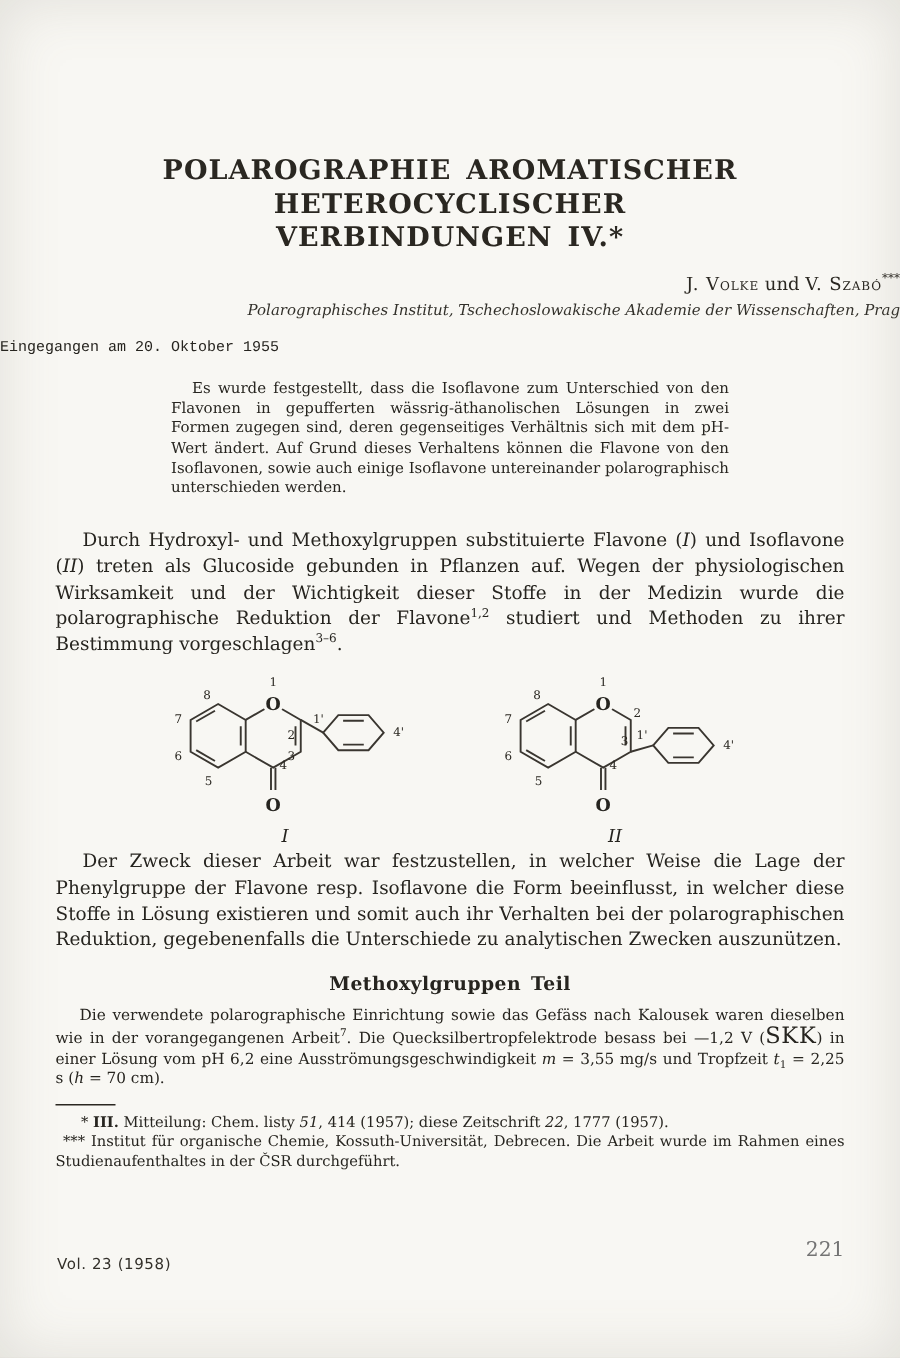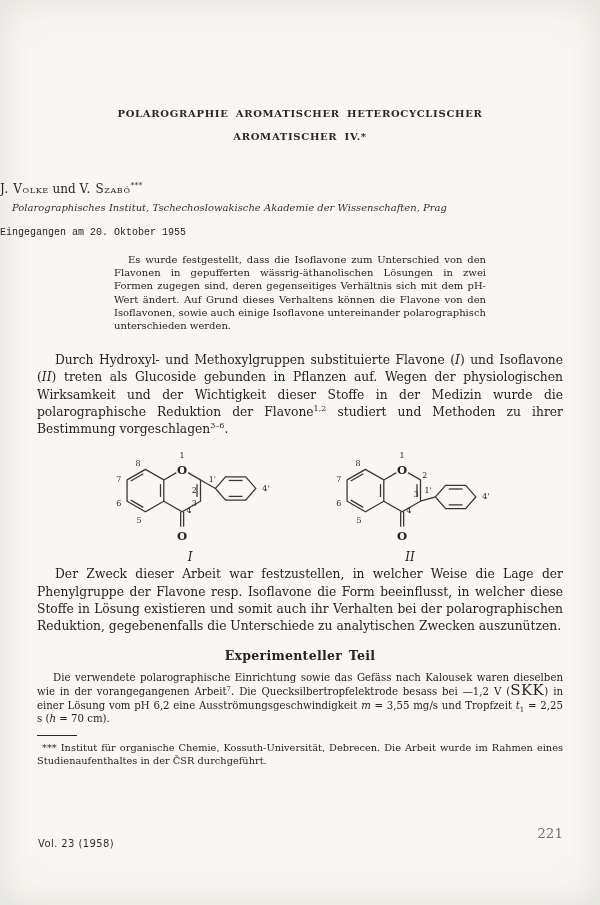--- a/index.html
+++ b/index.html
@@ -5,29 +5,29 @@
   * { margin:0; padding:0; box-sizing:border-box; }
   html,body { width:600px; height:905px; }
   body { background:#e9e7e2; font-family:"DejaVu Serif", serif; }
   .page {
     position:relative; width:600px; height:905px; overflow:hidden;
     background:#f8f7f3; color:#26241f;
     box-shadow: inset 0 0 40px rgba(120,115,100,0.18);
   }
   .title-block { position:absolute; top:103px; left:0; right:0; text-align:center; }
   .title-line {
-    font-weight:bold; font-size:10px; letter-spacing:0.7px; word-spacing:3px;
+    font-weight:bold; font-size:18px; letter-spacing:0.7px; word-spacing:3px;
     line-height:22.5px; color:#2a2721;
   }
-  .authors { position:absolute; top:181px; left:0; right:0; text-align:left;
+  .authors { position:absolute; top:181px; left:0; right:0; text-align:right;
     font-size:12px; color:#2a2721; }
   .authors .sc { font-variant: small-caps; letter-spacing:0.6px; }
   .authors sup { font-size:8px; }
-  .affiliation { position:absolute; top:202px; left:12px; right:0; text-align:left;
-    font-style:italic; font-size:10px; color:#32302a; }
+  .affiliation { position:absolute; top:202px; left:0; right:0; text-align:right;
+    font-style:italic; font-size:10px; color:#32302a;padding-left:29px; }
   .received { position:absolute; top:227px; left:0; right:0; text-align:left;
     font-size:10px;font-family:Liberation Mono, monospace; }
   .abstract { position:absolute; top:253px; left:114px; width:372px;
     font-size:10px; line-height:13.2px; text-align:justify; text-indent:14px; }
   .bodytext { position:absolute; top:352px; left:37px; width:526px; }
   .para { font-size:12.3px; line-height:17.3px; text-align:justify; text-indent:18px; }
   .para sup { font-size:8px; line-height:0;margin-top:13px; }
   .figures { display:flex; justify-content:center; gap:34px; margin:8px 0 2px 0; }
   .figure { text-align:center; }
   .figure svg { display:block; }
@@ -49,21 +49,21 @@
   .atom-label { font-size:7.5px; fill:#2a2721; font-family:"DejaVu Serif", serif; }
   .atom-o { font-size:11px; fill:#26241f; font-family:"DejaVu Serif", serif; font-weight:bold; }
 </style>
 </head>
 <body>
 
 <div class="page">
 
   <div class="title-block">
     <div class="title-line">POLAROGRAPHIE AROMATISCHER HETEROCYCLISCHER</div>
-    <div class="title-line">AROMATISCHER IV.*</div>
+    <div class="title-line">VERBINDUNGEN IV.*</div>
   </div>
 
   <div class="authors"><span class="sc">J. Volke</span><span> und </span><span class="sc">V. Szabó</span><sup>***</sup></div>
 
   <div class="affiliation">Polarographisches Institut, Tschechoslowakische Akademie der Wissenschaften, Prag</div>
 
   <div class="received">Eingegangen am 20. Oktober 1955</div>
 
   <div class="abstract">Es wurde festgestellt, dass die Isoflavone zum Unterschied von den Flavonen in gepufferten wässrig-äthanolischen Lösungen in zwei Formen zugegen sind, deren gegenseitiges Verhältnis sich mit dem pH-Wert ändert. Auf Grund dieses Verhaltens können die Flavone von den Isoflavonen, sowie auch einige Isoflavone untereinander polarographisch unterschieden werden.</div>
 
@@ -137,26 +137,27 @@
           <text class="atom-label" x="107" y="52" text-anchor="middle">1'</text>
           <text class="atom-label" x="158" y="58" text-anchor="start">4'</text>
         </svg>
         <div class="fig-caption">II</div>
       </div>
 
     </div>
 
     <p class="para">Der Zweck dieser Arbeit war festzustellen, in welcher Weise die Lage der Phenylgruppe der Flavone resp. Isoflavone die Form beeinflusst, in welcher diese Stoffe in Lösung existieren und somit auch ihr Verhalten bei der polarographischen Reduktion, gegebenenfalls die Unterschiede zu analytischen Zwecken auszunützen.</p>
 
-    <h2 class="section-heading">Experimenteller Teil</h2>
+    <h2 class="section-heading">Methoxylgruppen Teil</h2>
 
     <p class="small-para"><span>Die verwendete polarographische Einrichtung sowie das Gefäss nach Kalousek waren dieselben wie in der vorangegangenen Arbeit</span><sup>7</sup><span>. Die Quecksilbertropfelektrode besass bei —1,2 V (</span><span class="sc">SKK</span><span>) in einer Lösung vom pH 6,2 eine Ausströmungsgeschwindigkeit </span><i>m</i><span> = 3,55 mg/s und Tropfzeit </span><i>t</i><sub>1</sub><span> = 2,25 s (</span><i>h</i><span> = 70 cm).</span></p>
 
     <hr class="fn-rule">
 
+    <p class="footnote i1"><span>*</span> <b>III.</b><span> Mitteilung: Chem. listy </span><i>51</i><span>, 414 (1957); diese Zeitschrift </span><i>22</i><span>, 1777 (1957).</span></p>
 
 
     <p class="footnote i3"><span>***</span><span> Institut für organische Chemie, Kossuth-Universität, Debrecen. Die Arbeit wurde im Rahmen eines Studienaufenthaltes in der ČSR durchgeführt.</span></p>
 
   </div>
 
   <div class="footer-left">Vol. 23 (1958)</div>
   <div class="page-number">221</div>
 
 </div>

